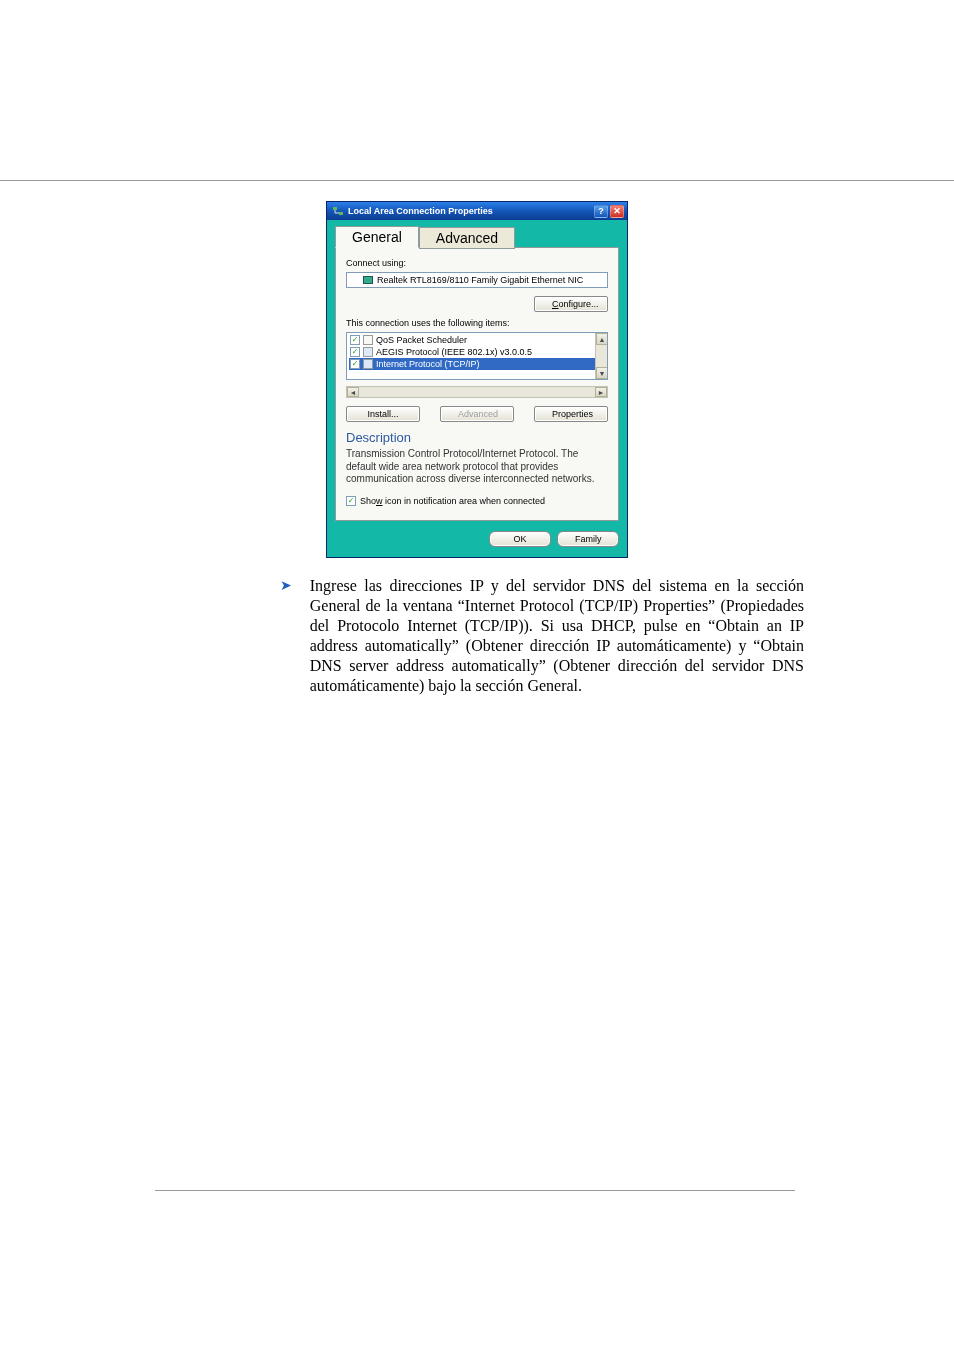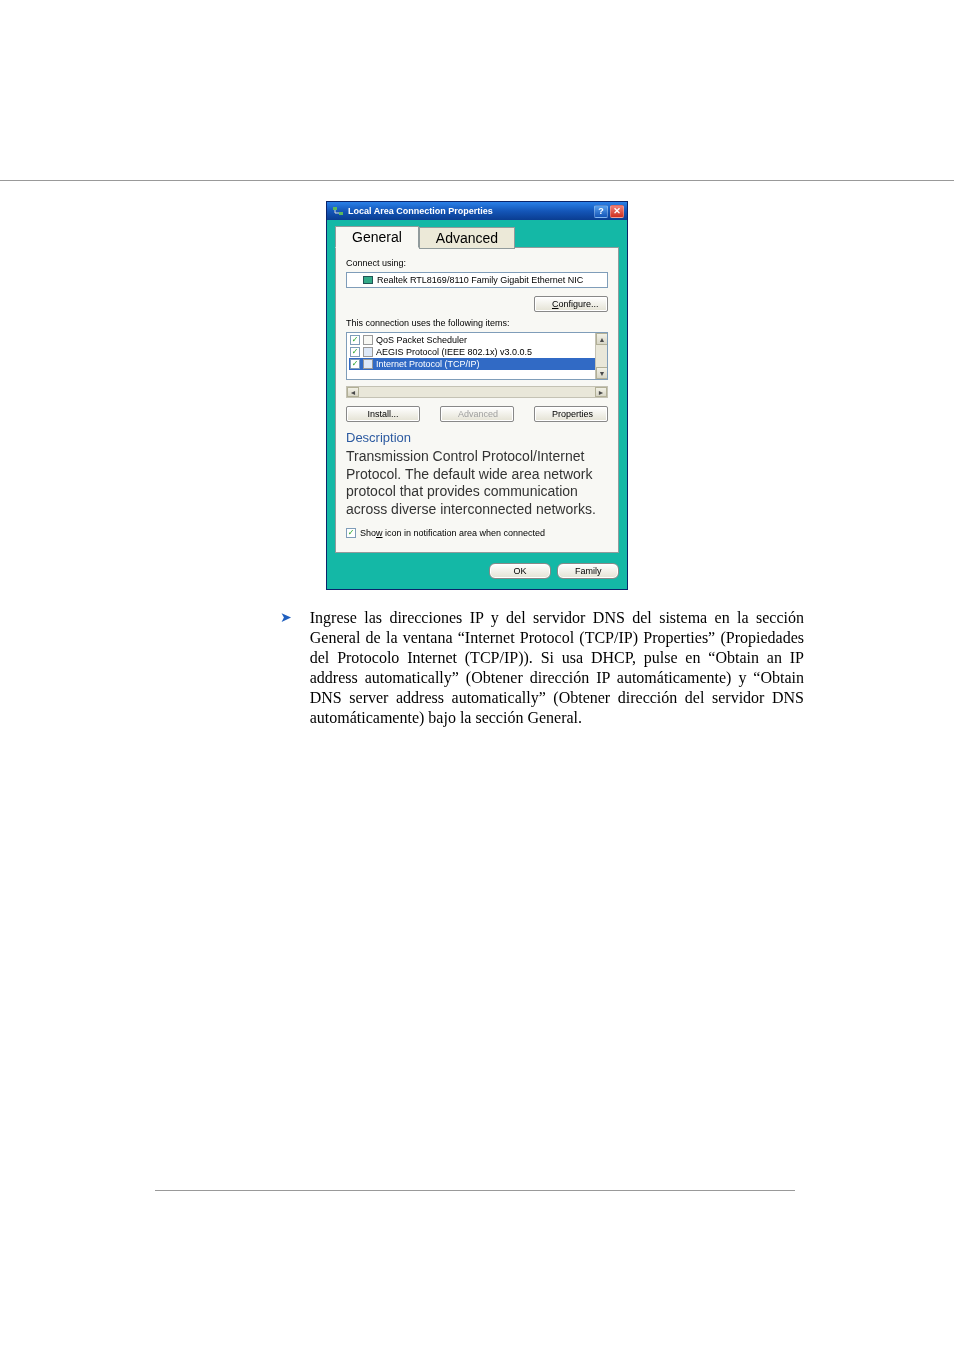--- a/index.html
+++ b/index.html
@@ -105,21 +105,21 @@
     .svc-icon { width:10px; height:10px; background:#f8f8f4; border:1px solid #999; }
     .svc-icon.net { background:#dde8f8; }
     .scroll-v { position:absolute; right:0; top:0; width:12px; height:100%; background:#e9e7d9; border-left:1px solid #c4c2b4; }
     .scroll-btn { width:12px; height:12px; background:linear-gradient(#f2f1e6,#d8d6c6); border:1px solid #b2b097; display:flex; align-items:center; justify-content:center; font-size:7px; color:#4a4a4a;}
     .scroll-btn.down { position:absolute; bottom:0; }
     .hscroll { height:12px; background:#e9e7d9; border:1px solid #c4c2b4; display:flex; justify-content:space-between; margin-bottom:8px; }
     .hs-btn { width:12px; height:10px; background:linear-gradient(#f2f1e6,#d8d6c6); border:1px solid #b2b097; display:flex; align-items:center; justify-content:center; font-size:7px; color:#4a4a4a;}
     .three-btns { display:flex; justify-content:space-between; margin-bottom:8px; }
     .three-btns .btn { width: 74px; }
     .desc-label { color:#2c5aa0; font-size:13px; margin-bottom:3px; }
-    .desc-text { font-size:14px; color:#333; line-height:1.25; margin-bottom:10px; }
+    .desc-text { font-size:10px; color:#333; line-height:1.25; margin-bottom:10px; }
     .show-row { display:flex; align-items:center; gap:4px; font-size:9px; margin-bottom:6px; }
     .dialog-footer { display:flex; justify-content:flex-end; gap:6px; margin-top:10px; }
     .dialog-footer .btn { width:62px;border-radius:6px; }
 
     .bullet-para {
       display: flex;
       gap: 18px;
       padding: 0 150px 0 280px;
     }
     .bullet {

